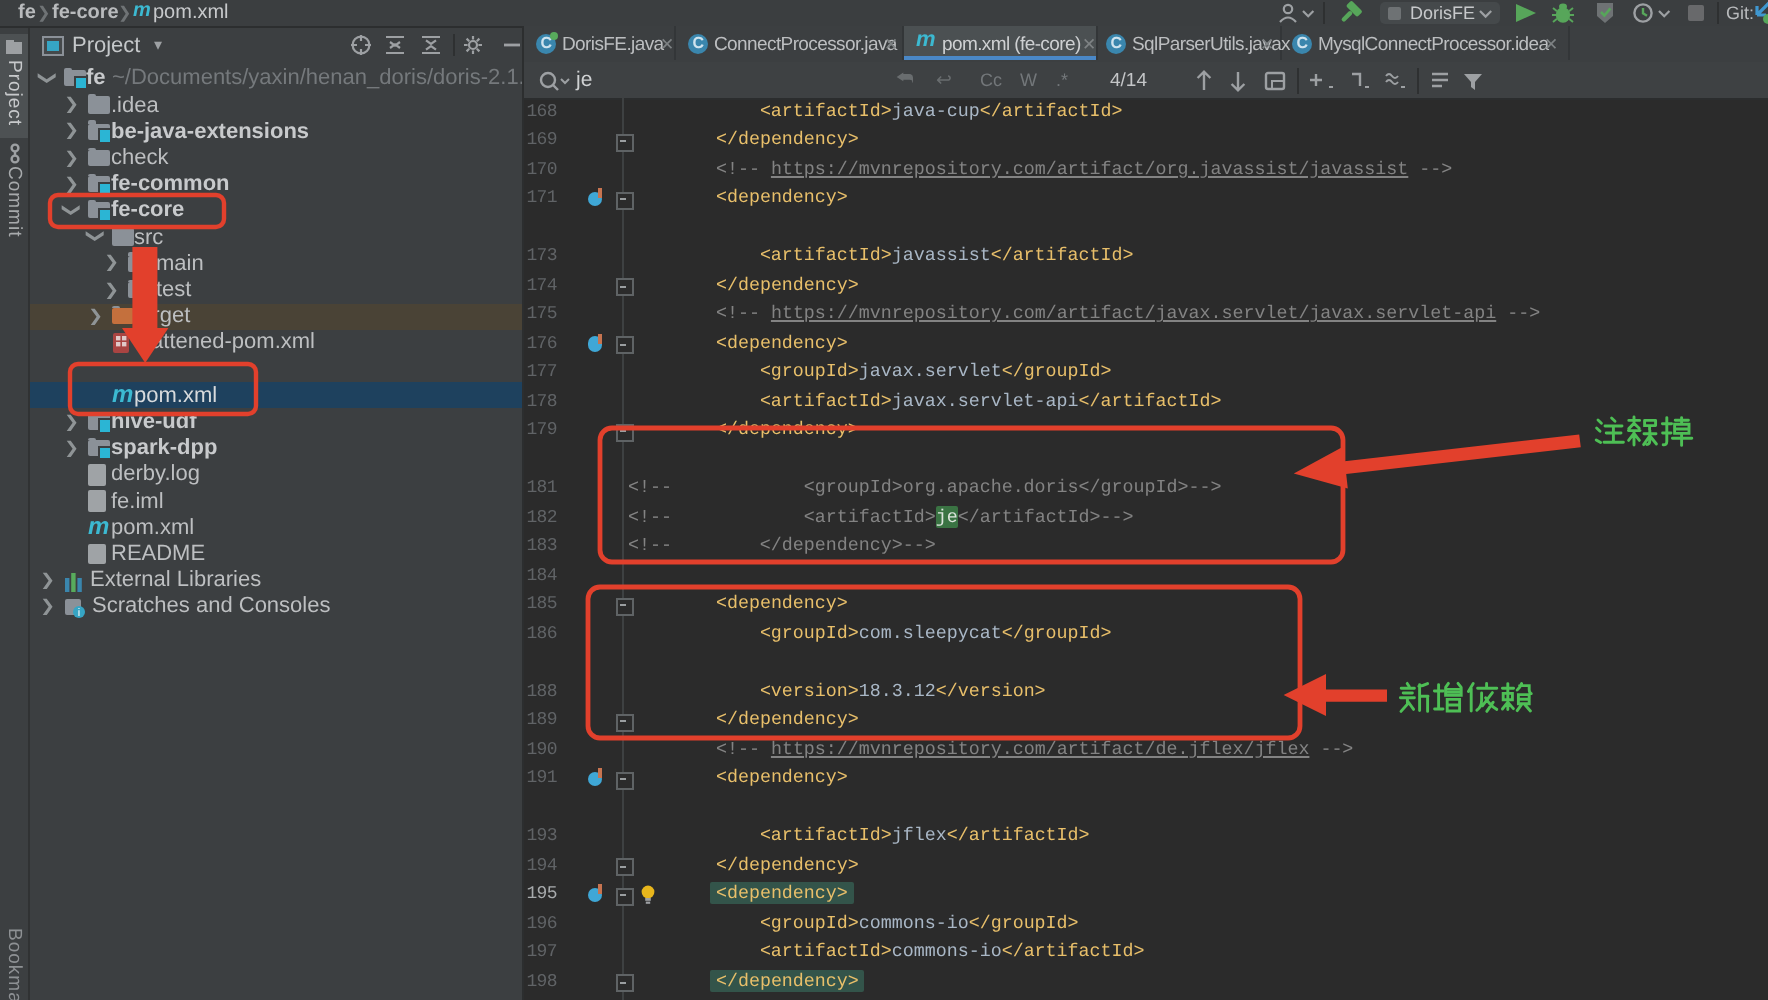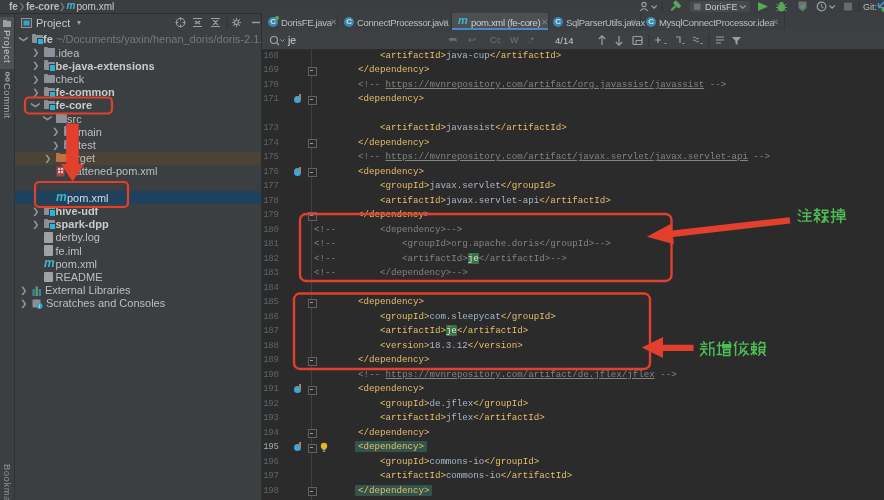--- a/index.html
+++ b/index.html
@@ -327,33 +327,30 @@
     <div class="ln" style="top:14.5px"><span class="num">169</span><span class="cd">        <span class="t">&lt;/dependency&gt;</span></span></div>
     <div class="ln" style="top:29.0px"><span class="num">170</span><span class="cd">        <span class="c">&lt;!-- </span><span class="cu">https://mvnrepository.com/artifact/org.javassist/javassist</span><span class="c"> --&gt;</span></span></div>
     <div class="ln" style="top:43.5px"><span class="num">171</span><span class="cd">        <span class="t">&lt;dependency&gt;</span></span></div>
     <div class="ln" style="top:72.5px"><span class="num">173</span><span class="cd">            <span class="t">&lt;artifactId&gt;</span><span class="w">javassist</span><span class="t">&lt;/artifactId&gt;</span></span></div>
     <div class="ln" style="top:87.0px"><span class="num">174</span><span class="cd">        <span class="t">&lt;/dependency&gt;</span></span></div>
     <div class="ln" style="top:101.5px"><span class="num">175</span><span class="cd">        <span class="c">&lt;!-- </span><span class="cu">https://mvnrepository.com/artifact/javax.servlet/javax.servlet-api</span><span class="c"> --&gt;</span></span></div>
     <div class="ln" style="top:116.0px"><span class="num">176</span><span class="cd">        <span class="t">&lt;dependency&gt;</span></span></div>
     <div class="ln" style="top:130.5px"><span class="num">177</span><span class="cd">            <span class="t">&lt;groupId&gt;</span><span class="w">javax.servlet</span><span class="t">&lt;/groupId&gt;</span></span></div>
     <div class="ln" style="top:145.0px"><span class="num">178</span><span class="cd">            <span class="t">&lt;artifactId&gt;</span><span class="w">javax.servlet-api</span><span class="t">&lt;/artifactId&gt;</span></span></div>
     <div class="ln" style="top:159.5px"><span class="num">179</span><span class="cd">        <span class="t">&lt;/dependency&gt;</span></span></div>
-    <div class="ln" style="top:174.0px"><span class="num">180</span><span class="cd"><span class="c">&lt;!--        &lt;dependency&gt;--&gt;</span></span></div>
     <div class="ln" style="top:188.5px"><span class="num">181</span><span class="cd"><span class="c">&lt;!--            &lt;groupId&gt;org.apache.doris&lt;/groupId&gt;--&gt;</span></span></div>
     <div class="ln" style="top:203.0px"><span class="num">182</span><span class="cd"><span class="c">&lt;!--            &lt;artifactId&gt;</span><span class="hl">je</span><span class="c">&lt;/artifactId&gt;--&gt;</span></span></div>
     <div class="ln" style="top:217.5px"><span class="num">183</span><span class="cd"><span class="c">&lt;!--        &lt;/dependency&gt;--&gt;</span></span></div>
     <div class="ln" style="top:232.0px"><span class="num">184</span></div>
     <div class="ln" style="top:246.5px"><span class="num">185</span><span class="cd">        <span class="t">&lt;dependency&gt;</span></span></div>
     <div class="ln" style="top:261.0px"><span class="num">186</span><span class="cd">            <span class="t">&lt;groupId&gt;</span><span class="w">com.sleepycat</span><span class="t">&lt;/groupId&gt;</span></span></div>
-    <div class="ln" style="top:275.5px"><span class="num">187</span><span class="cd">            <span class="t">&lt;artifactId&gt;</span><span class="hl">je</span><span class="t">&lt;/artifactId&gt;</span></span></div>
     <div class="ln" style="top:290.0px"><span class="num">188</span><span class="cd">            <span class="t">&lt;version&gt;</span><span class="w">18.3.12</span><span class="t">&lt;/version&gt;</span></span></div>
     <div class="ln" style="top:304.5px"><span class="num">189</span><span class="cd">        <span class="t">&lt;/dependency&gt;</span></span></div>
     <div class="ln" style="top:319.0px"><span class="num">190</span><span class="cd">        <span class="c">&lt;!-- </span><span class="cu">https://mvnrepository.com/artifact/de.jflex/jflex</span><span class="c"> --&gt;</span></span></div>
     <div class="ln" style="top:333.5px"><span class="num">191</span><span class="cd">        <span class="t">&lt;dependency&gt;</span></span></div>
-    <div class="ln" style="top:348.0px"><span class="num">192</span><span class="cd">            <span class="t">&lt;groupId&gt;</span><span class="w">de.jflex</span><span class="t">&lt;/groupId&gt;</span></span></div>
     <div class="ln" style="top:362.5px"><span class="num">193</span><span class="cd">            <span class="t">&lt;artifactId&gt;</span><span class="w">jflex</span><span class="t">&lt;/artifactId&gt;</span></span></div>
     <div class="ln" style="top:377.0px"><span class="num">194</span><span class="cd">        <span class="t">&lt;/dependency&gt;</span></span></div>
     <div class="ln" style="top:391.5px"><span class="num" style="color:#a8abad">195</span><span class="cd">        <span class="mt t">&lt;dependency&gt;</span></span></div>
     <div class="ln" style="top:406.0px"><span class="num">196</span><span class="cd">            <span class="t">&lt;groupId&gt;</span><span class="w">commons-io</span><span class="t">&lt;/groupId&gt;</span></span></div>
     <div class="ln" style="top:420.5px"><span class="num">197</span><span class="cd">            <span class="t">&lt;artifactId&gt;</span><span class="w">commons-io</span><span class="t">&lt;/artifactId&gt;</span></span></div>
     <div class="ln" style="top:435.0px"><span class="num">198</span><span class="cd">        <span class="mt t">&lt;/dependency&gt;</span></span></div>
     <div class="gdot" style="left:31.5px;top:47.0px"></div>
     <div class="gdot" style="left:31.5px;top:119.5px"></div>
     <div class="gdot" style="left:31.5px;top:337.0px"></div>
     <div class="gdot" style="left:31.5px;top:395.0px"></div>

